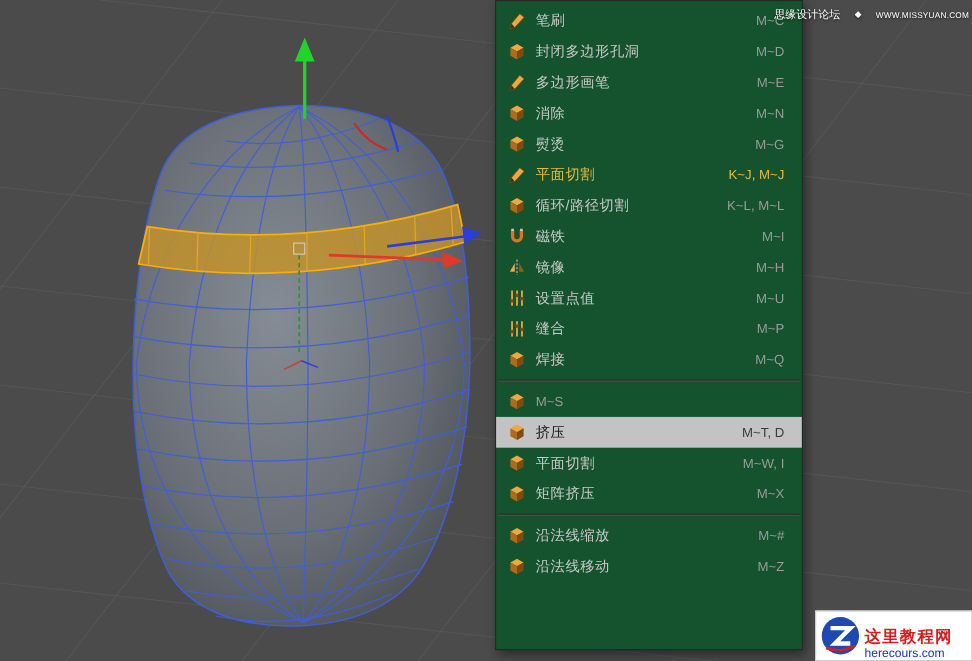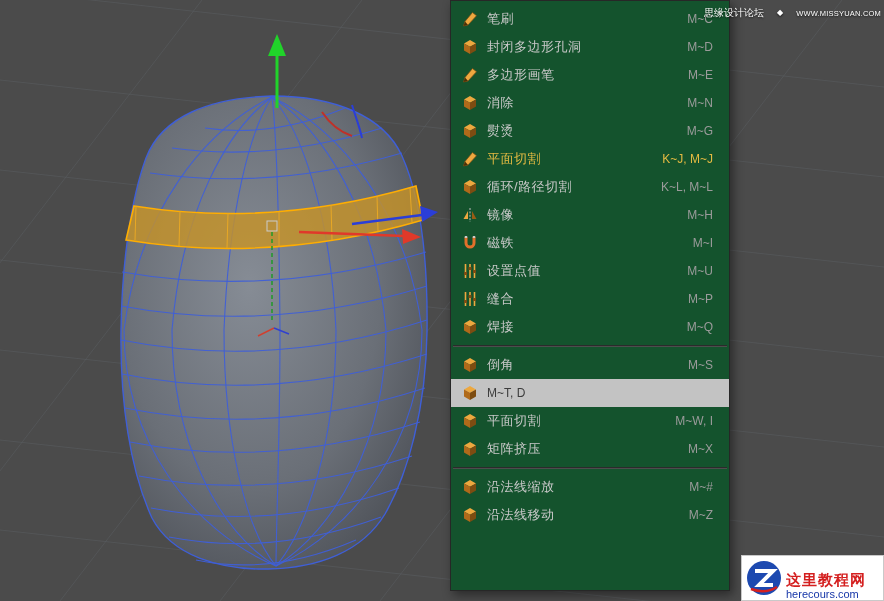--- a/index.html
+++ b/index.html
@@ -209,37 +209,37 @@
             <path d="M2 4.4l6 3.4V15l-6-3.4z" fill="#b06a1a"></path>
             <path d="M14 4.4L8 7.8V15l6-3.4z" fill="#7d4c11"></path>
           </svg>
         </span>
         <span class="mi-label">循环/路径切割</span>
         <span class="mi-shortcut">K~L, M~L</span>
       </div>
       <div class="menu-item">
         <span class="mi-icon">
           <svg width="16" height="16" viewBox="0 0 16 16">
+            <path d="M4 2v6a4 4 0 0 0 8 0V2" fill="none" stroke="#e2702b" stroke-width="3"></path>
+            <path d="M2.8 2h2.4M10.8 2h2.4" stroke="#c9c9c9" stroke-width="2.2"></path>
+          </svg>
+        </span>
+        <span class="mi-label">磁铁</span>
+        <span class="mi-shortcut">M~I</span>
+      </div>
+      <div class="menu-item">
+        <span class="mi-icon">
+          <svg width="16" height="16" viewBox="0 0 16 16">
             <path d="M8 1v14" stroke="#bdbdbd" stroke-width="1" stroke-dasharray="2 1.4"></path>
             <path d="M6 4L1.5 12H6z" fill="#eda83f"></path>
             <path d="M10 4l4.5 8H10z" fill="#9a5c14"></path>
           </svg>
         </span>
         <span class="mi-label">镜像</span>
         <span class="mi-shortcut">M~H</span>
-      </div>
-      <div class="menu-item">
-        <span class="mi-icon">
-          <svg width="16" height="16" viewBox="0 0 16 16">
-            <path d="M4 2v6a4 4 0 0 0 8 0V2" fill="none" stroke="#e2702b" stroke-width="3"></path>
-            <path d="M2.8 2h2.4M10.8 2h2.4" stroke="#c9c9c9" stroke-width="2.2"></path>
-          </svg>
-        </span>
-        <span class="mi-label">磁铁</span>
-        <span class="mi-shortcut">M~I</span>
       </div>
       <div class="menu-item">
         <span class="mi-icon">
           <svg width="16" height="16" viewBox="0 0 16 16">
             <g stroke="#eda83f" stroke-width="1.6">
               <path d="M3.5 1v14M8 1v14M12.5 1v14"></path>
             </g>
             <g fill="#7d4c11">
               <rect x="2" y="9" width="3" height="3"></rect>
               <rect x="6.5" y="4" width="3" height="3"></rect>
@@ -279,31 +279,31 @@
       </div>
       <div class="menu-sep"></div>
       <div class="menu-item">
         <span class="mi-icon">
           <svg width="16" height="16" viewBox="0 0 16 16">
             <path d="M8 1l6 3.4L8 7.8 2 4.4z" fill="#eda83f"></path>
             <path d="M2 4.4l6 3.4V15l-6-3.4z" fill="#b06a1a"></path>
             <path d="M14 4.4L8 7.8V15l6-3.4z" fill="#7d4c11"></path>
           </svg>
         </span>
-        <span class="mi-label">倒角</span>
         <span class="mi-shortcut">M~S</span>
       </div>
       <div class="menu-item selected">
         <span class="mi-icon">
           <svg width="16" height="16" viewBox="0 0 16 16">
             <path d="M8 1l6 3.4L8 7.8 2 4.4z" fill="#eda83f"></path>
             <path d="M2 4.4l6 3.4V15l-6-3.4z" fill="#b06a1a"></path>
             <path d="M14 4.4L8 7.8V15l6-3.4z" fill="#7d4c11"></path>
           </svg>
         </span>
+        <span class="mi-label">挤压</span>
         <span class="mi-shortcut">M~T, D</span>
       </div>
       <div class="menu-item">
         <span class="mi-icon">
           <svg width="16" height="16" viewBox="0 0 16 16">
             <path d="M8 1l6 3.4L8 7.8 2 4.4z" fill="#eda83f"></path>
             <path d="M2 4.4l6 3.4V15l-6-3.4z" fill="#b06a1a"></path>
             <path d="M14 4.4L8 7.8V15l6-3.4z" fill="#7d4c11"></path>
           </svg>
         </span>

